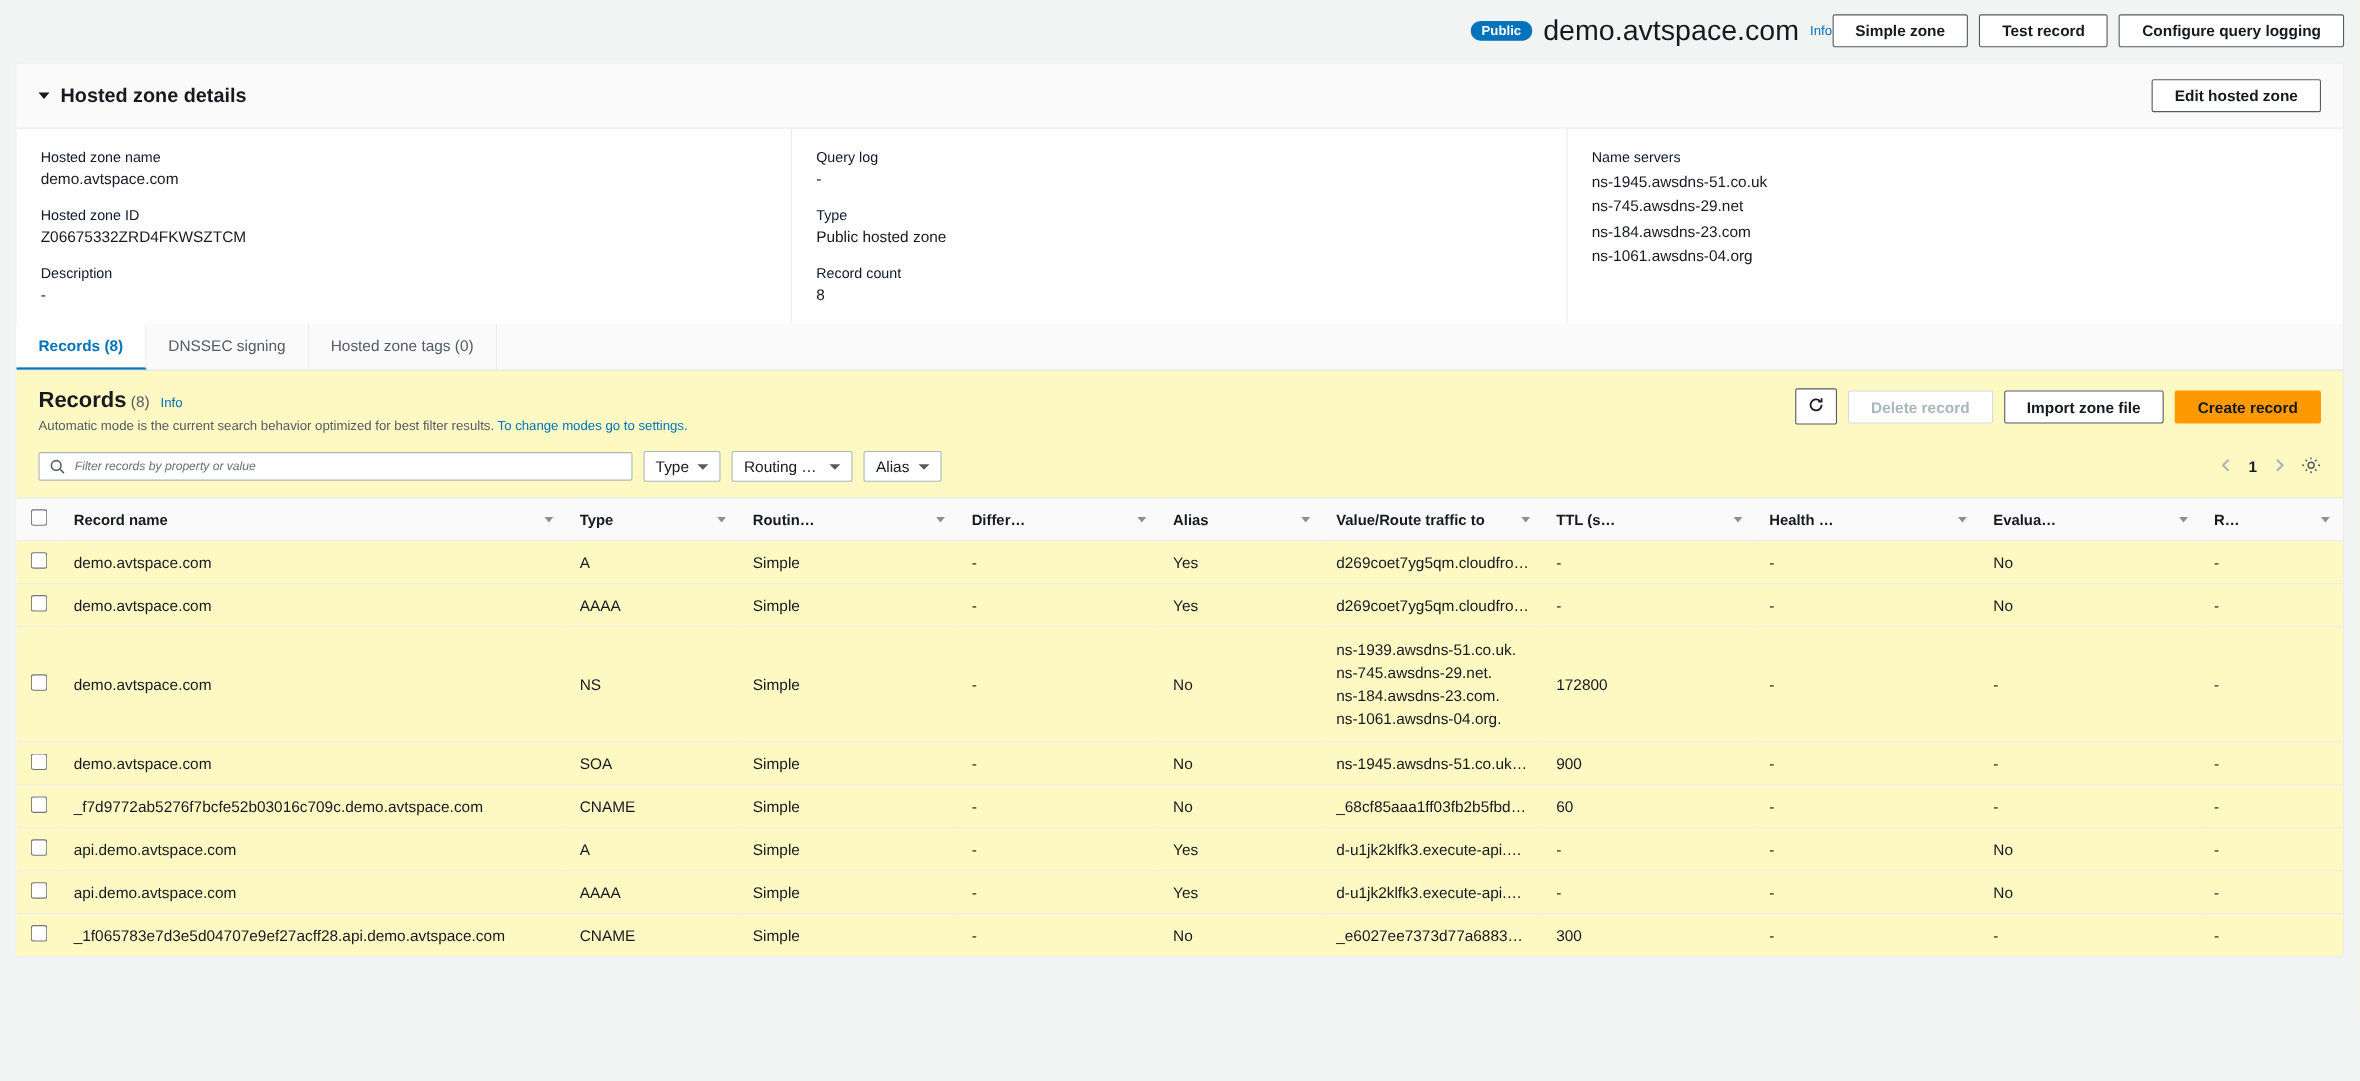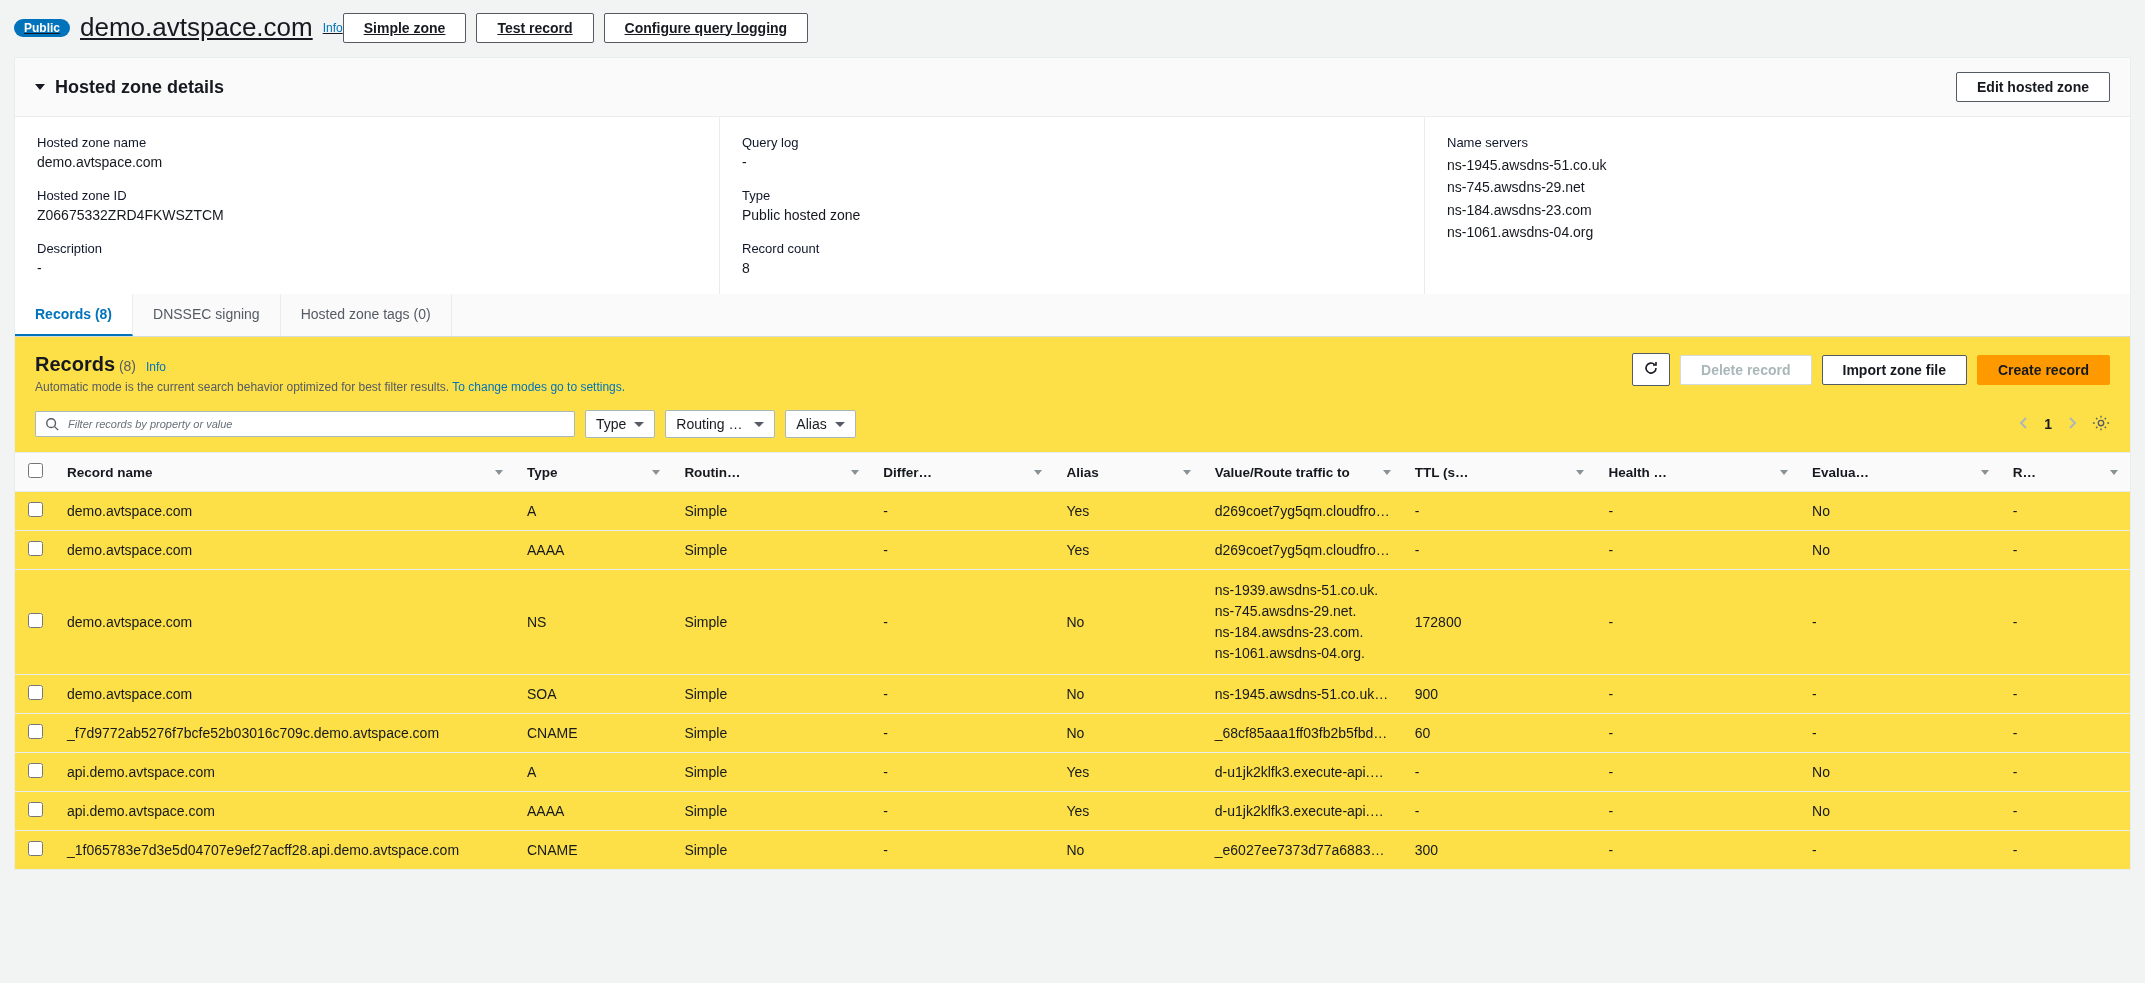--- a/index.html
+++ b/index.html
@@ -1,20 +1,20 @@
 <!DOCTYPE html>
 <html><head>
 <meta charset="utf-8">
 <style>
   * { box-sizing: border-box; margin: 0; padding: 0; }
   body { font-family: "Amazon Ember", "Helvetica Neue", Arial, sans-serif; font-size: 14px; color: #16191f; background: #f2f3f3; }
   .page { padding: 12px 14px; }
 
   
-  .zone-header { display: flex; align-items: center; justify-content: flex-start; margin-bottom: 14px; text-decoration: underline; }
+  .zone-header { display: flex; align-items: center; justify-content: flex-end; margin-bottom: 14px; }
   .zone-title-wrap { display: flex; align-items: center; gap: 10px; }
   .badge-public { background: #0073bb; color: #fff; font-size: 12px; padding: 2px 10px; border-radius: 10px; font-weight: 600; }
   .zone-name { font-size: 26px; font-weight: 400; color: #16191f; }
   .info-link { color: #0073bb; font-size: 12px; text-decoration: none; }
   .header-actions { display: flex; gap: 10px; }
 
   .btn { background: #fff; border: 1px solid #545b64; border-radius: 2px; padding: 6px 20px; font-size: 14px; cursor: pointer; color: #16191f; font-weight: 600; }
   .btn-primary { background: #ff9900; border-color: #ff9900; color: #16191f; }
   .btn-disabled { color: #aab7b8; border-color: #d5dbdb; cursor: not-allowed; }
   .btn-icon { padding: 6px 10px; }
@@ -34,21 +34,21 @@
   .detail-label { font-size: 13px; color: #0f172a; margin-bottom: 4px; }
   .detail-value { font-size: 14px; color: #16191f; }
   .ns-list div { font-size: 14px; line-height: 1.6; }
 
   
   .tabs { display: flex; border-bottom: 1px solid #d5dbdb; background:#fafafa; }
   .tab { padding: 12px 20px; font-size: 14px; color: #545b64; cursor: pointer; border-right: 1px solid #eaeded; }
   .tab.active { color: #0073bb; font-weight: 700; border-bottom: 2px solid #0073bb; background:#fff; }
 
   
-  .records-panel { background: #fde047; border: 1px solid #eaeded; margin-top: 0; }
+  .records-panel { background: #fef9c3; border: 1px solid #eaeded; margin-top: 0; }
   .records-header { display:flex; justify-content:space-between; align-items:flex-start; padding: 16px 20px 8px 20px; }
   .records-title-wrap h2 { font-size: 20px; font-weight: 700; display:inline; }
   .records-count { font-weight: 400; color: #545b64; }
   .records-subtext { font-size: 12px; color: #545b64; margin-top: 4px; }
   .records-subtext a { color: #0073bb; text-decoration: none; }
   .records-actions { display:flex; gap:10px; align-items:center; }
 
   
   .filter-row { display:flex; align-items:center; gap:10px; padding: 8px 20px 14px 20px; }
   .search-wrap { position:relative; flex: 0 0 540px; }

